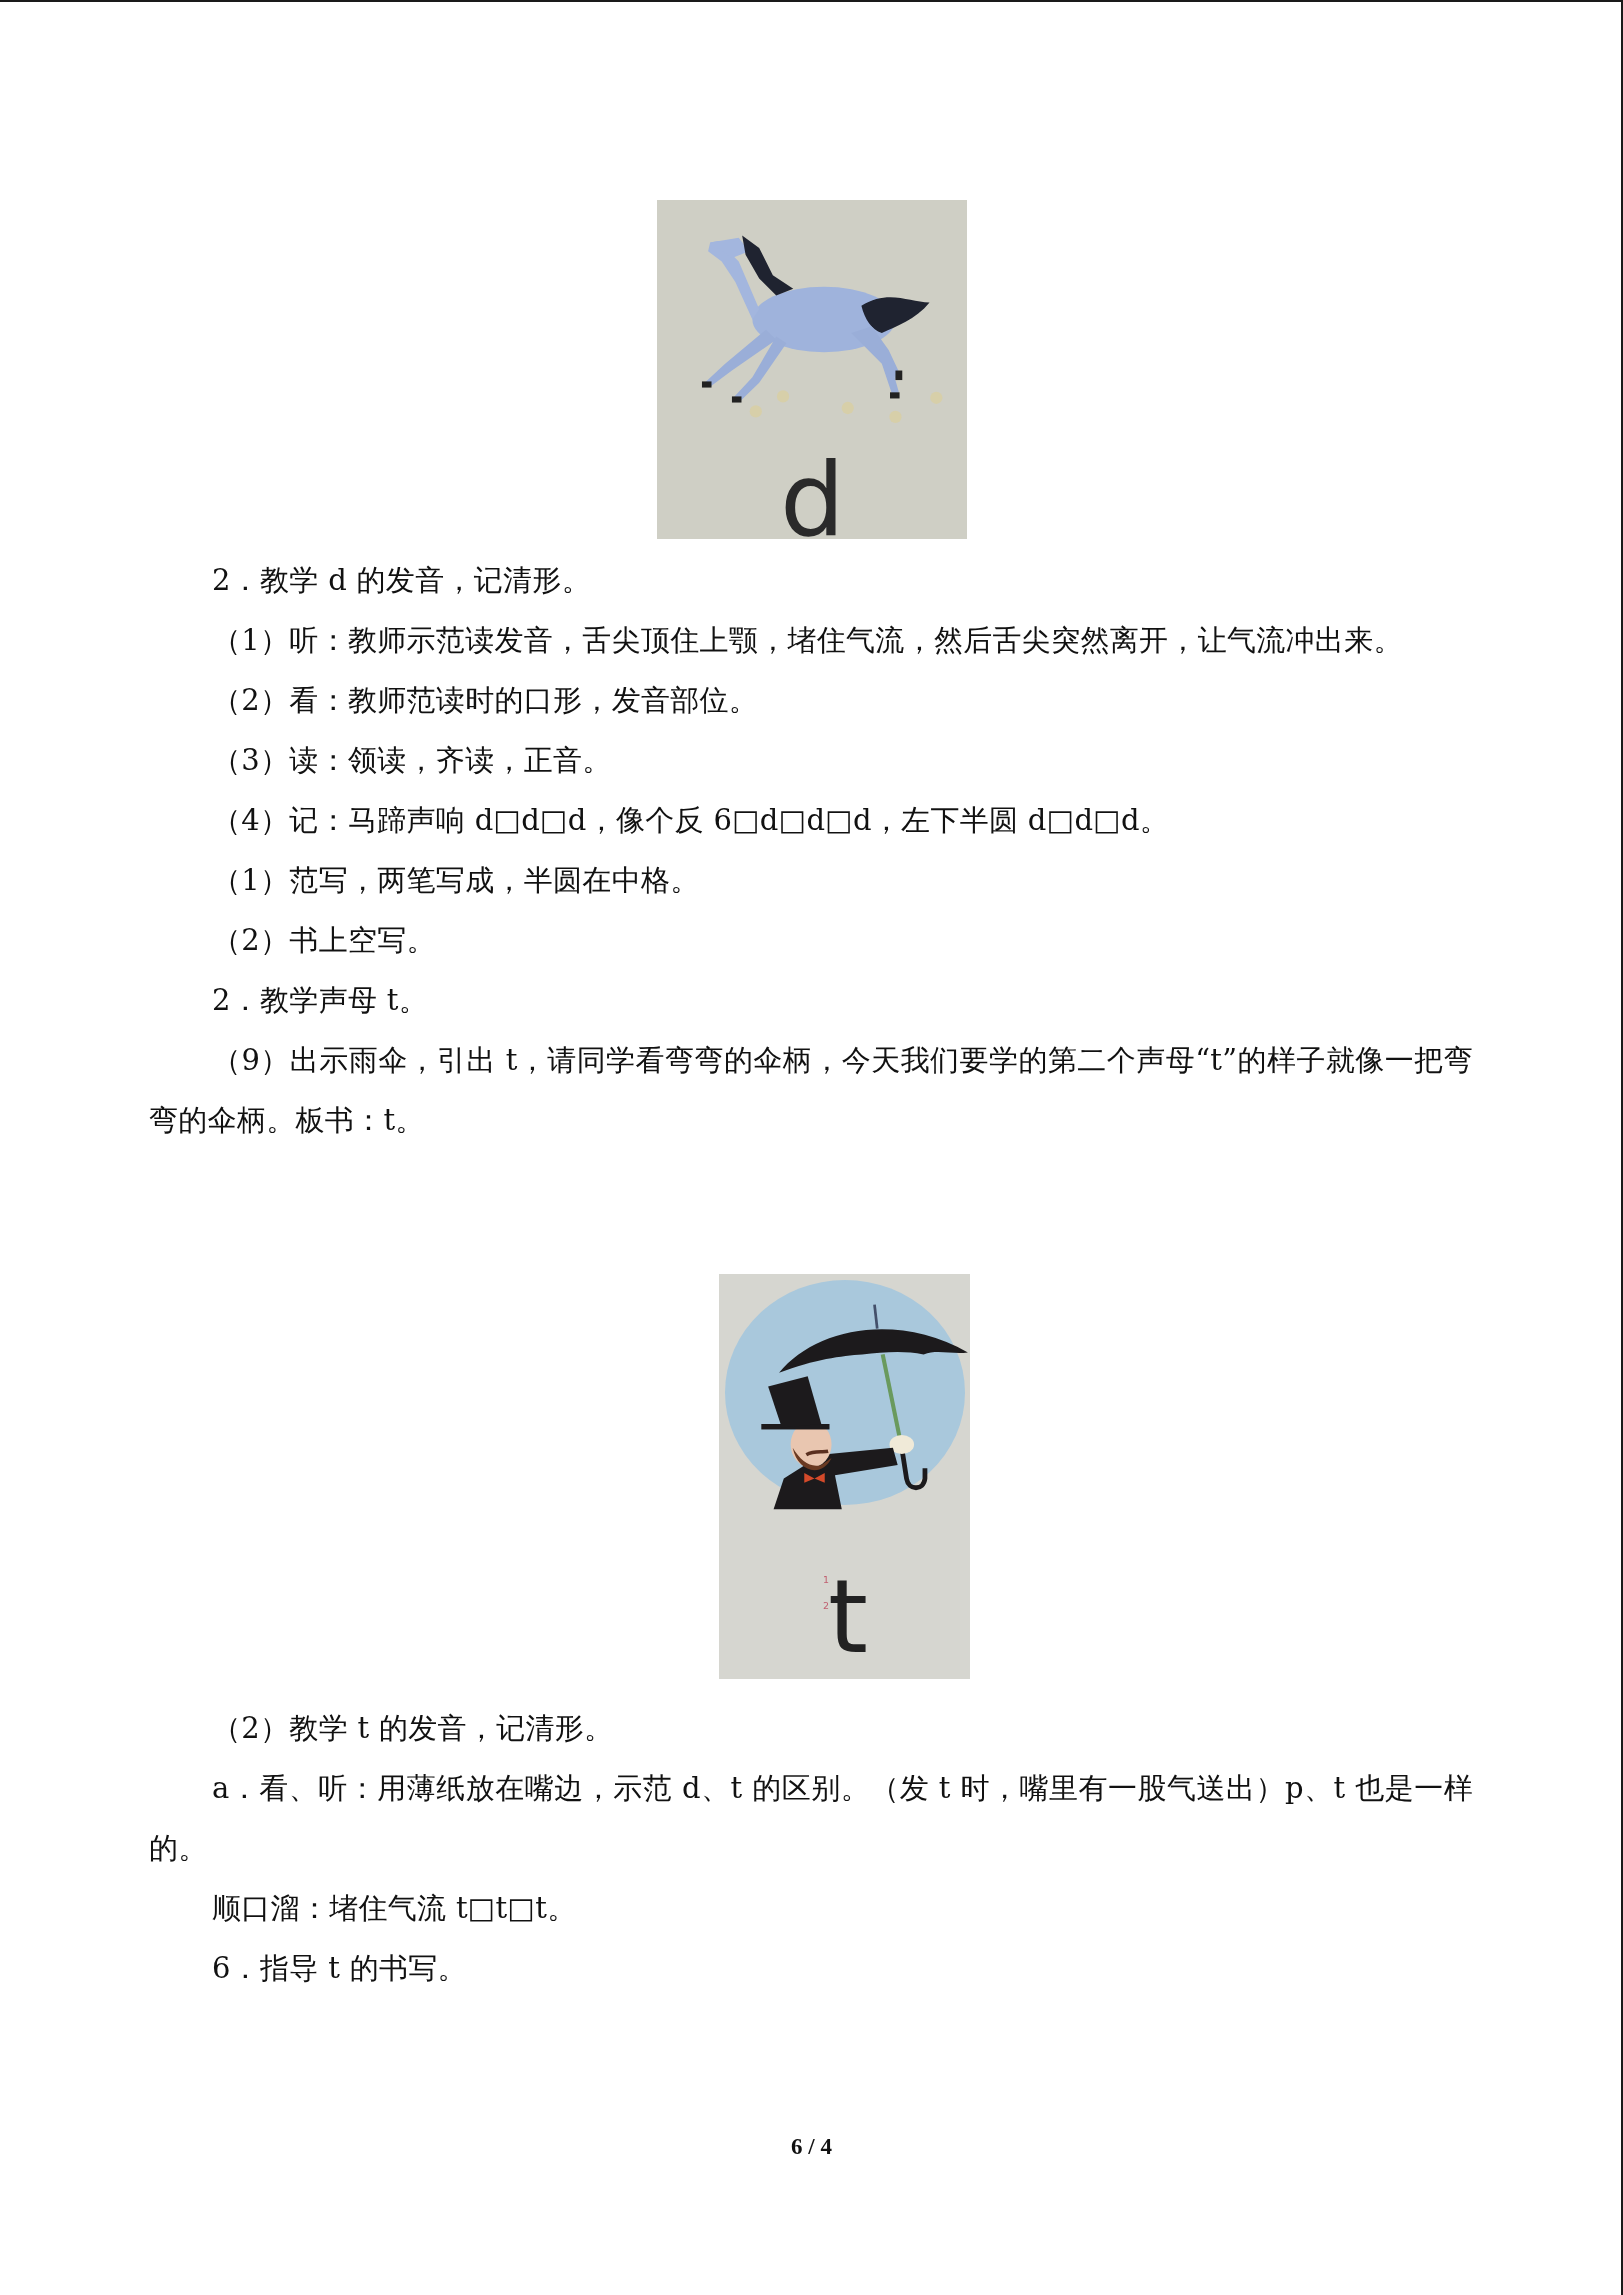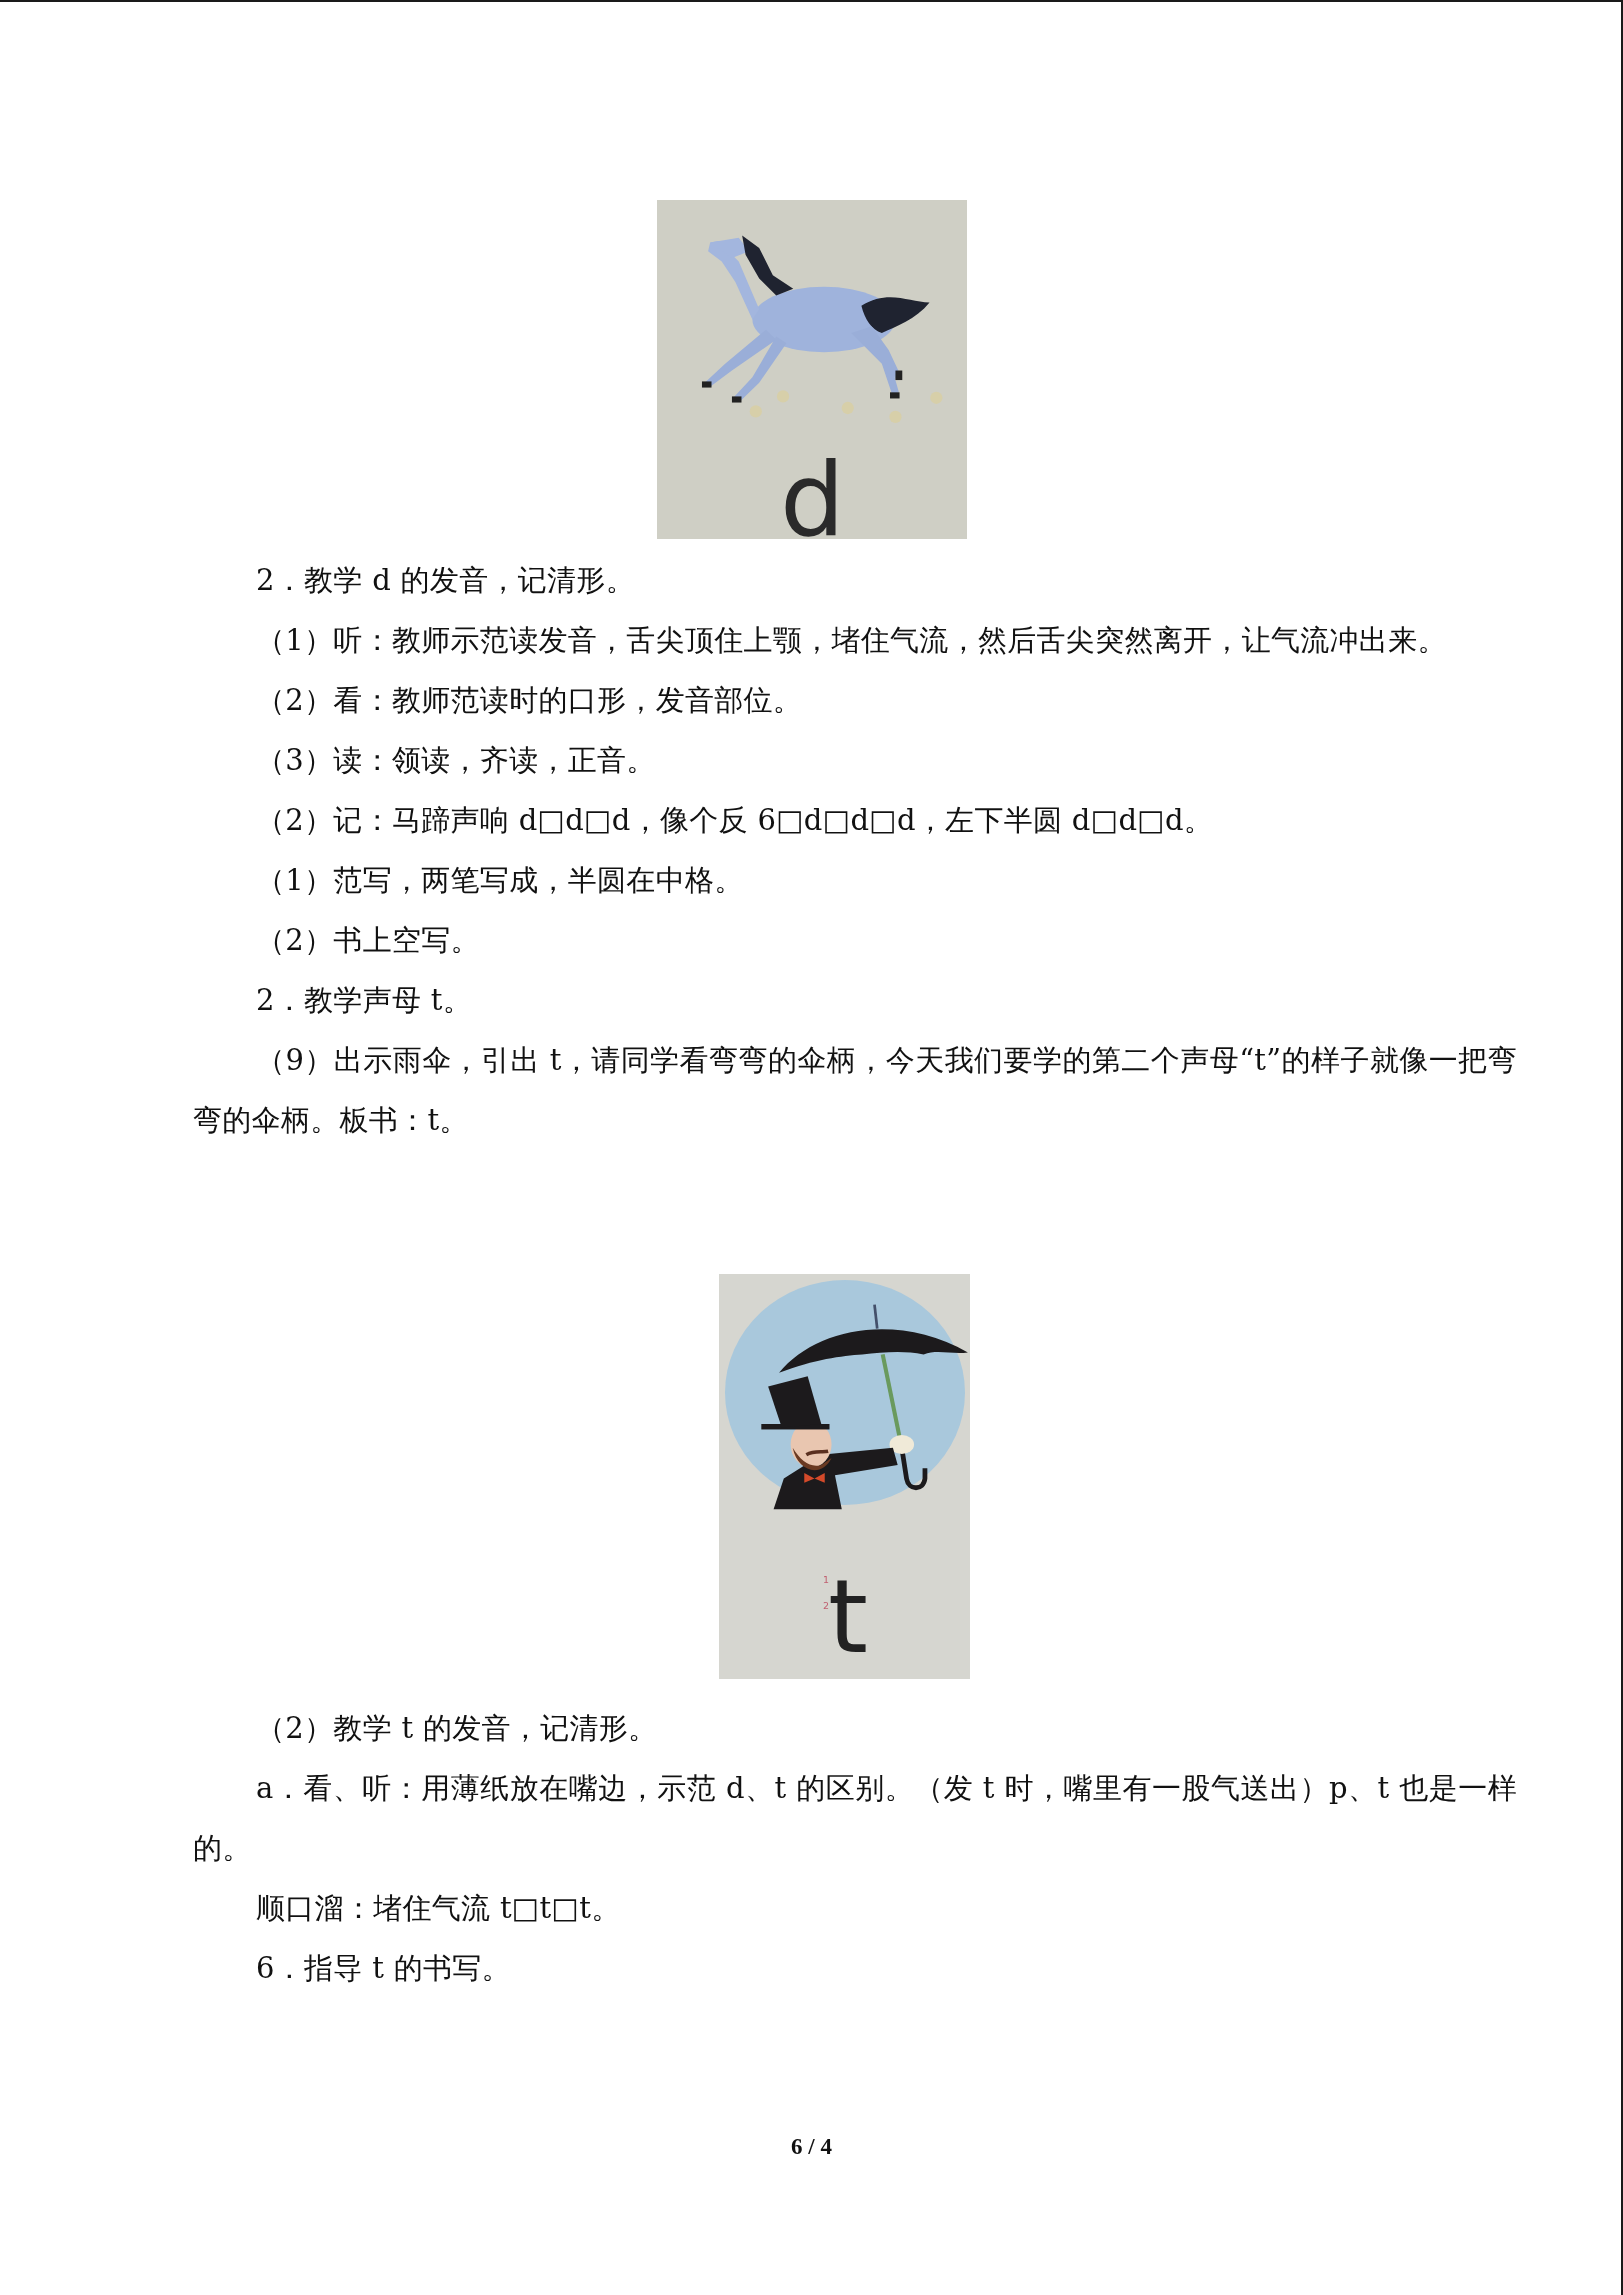--- a/index.html
+++ b/index.html
@@ -5,21 +5,21 @@
     html, body { margin: 0; padding: 0; background: #ffffff; }
     body {
       width: 1623px; height: 2295px; position: relative; overflow: hidden;
       font-family: "DejaVu Serif", "Liberation Serif", serif;
       color: #111111;
     }
     .page-border-top { position: absolute; left: 0; top: 0; width: 1623px; height: 2px; background: #1a1a1a; }
     .page-border-right { position: absolute; right: 0; top: 0; width: 2px; height: 2295px; background: #1a1a1a; }
 
     .content {
-      position: absolute; left: 149px; top: 0; width: 1324px; margin-left: 44px;
+      position: absolute; left: 149px; top: 0; width: 1324px;
     }
     .para {
       font-size: 29px; line-height: 60px; margin: 0;
       text-indent: 63px; letter-spacing: 0.3px;
       text-align: justify; white-space: normal;
     }
 
     .figure {
       position: absolute; overflow: hidden;
     }
@@ -111,21 +111,21 @@
   <span class="stroke-num" style="left:104px;top:300px;">1</span>
   <span class="stroke-num" style="left:104px;top:326px;">2</span>
   <div class="letter">t</div>
 </div>
 
 <div class="content" style="top:550px;">
   <p class="para">2．教学 d 的发音，记清形。</p>
   <p class="para">（1）听：教师示范读发音，舌尖顶住上颚，堵住气流，然后舌尖突然离开，让气流冲出来。</p>
   <p class="para">（2）看：教师范读时的口形，发音部位。</p>
   <p class="para">（3）读：领读，齐读，正音。</p>
-  <p class="para">（2）记：马蹄声响 d□d□d，像个反 6□d□d□d，左下半圆 d□d□d。</p>
+  <p class="para">（4）记：马蹄声响 d□d□d，像个反 6□d□d□d，左下半圆 d□d□d。</p>
   <p class="para">（1）范写，两笔写成，半圆在中格。</p>
   <p class="para">（2）书上空写。</p>
   <p class="para">2．教学声母 t。</p>
   <p class="para">（9）出示雨伞，引出 t，请同学看弯弯的伞柄，今天我们要学的第二个声母“t”的样子就像一把弯弯的伞柄。板书：t。</p>
 </div>
 
 <div class="content" style="top:1698px;">
   <p class="para">（2）教学 t 的发音，记清形。</p>
   <p class="para">a．看、听：用薄纸放在嘴边，示范 d、t 的区别。（发 t 时，嘴里有一股气送出）p、t 也是一样的。</p>
   <p class="para">顺口溜：堵住气流 t□t□t。</p>

